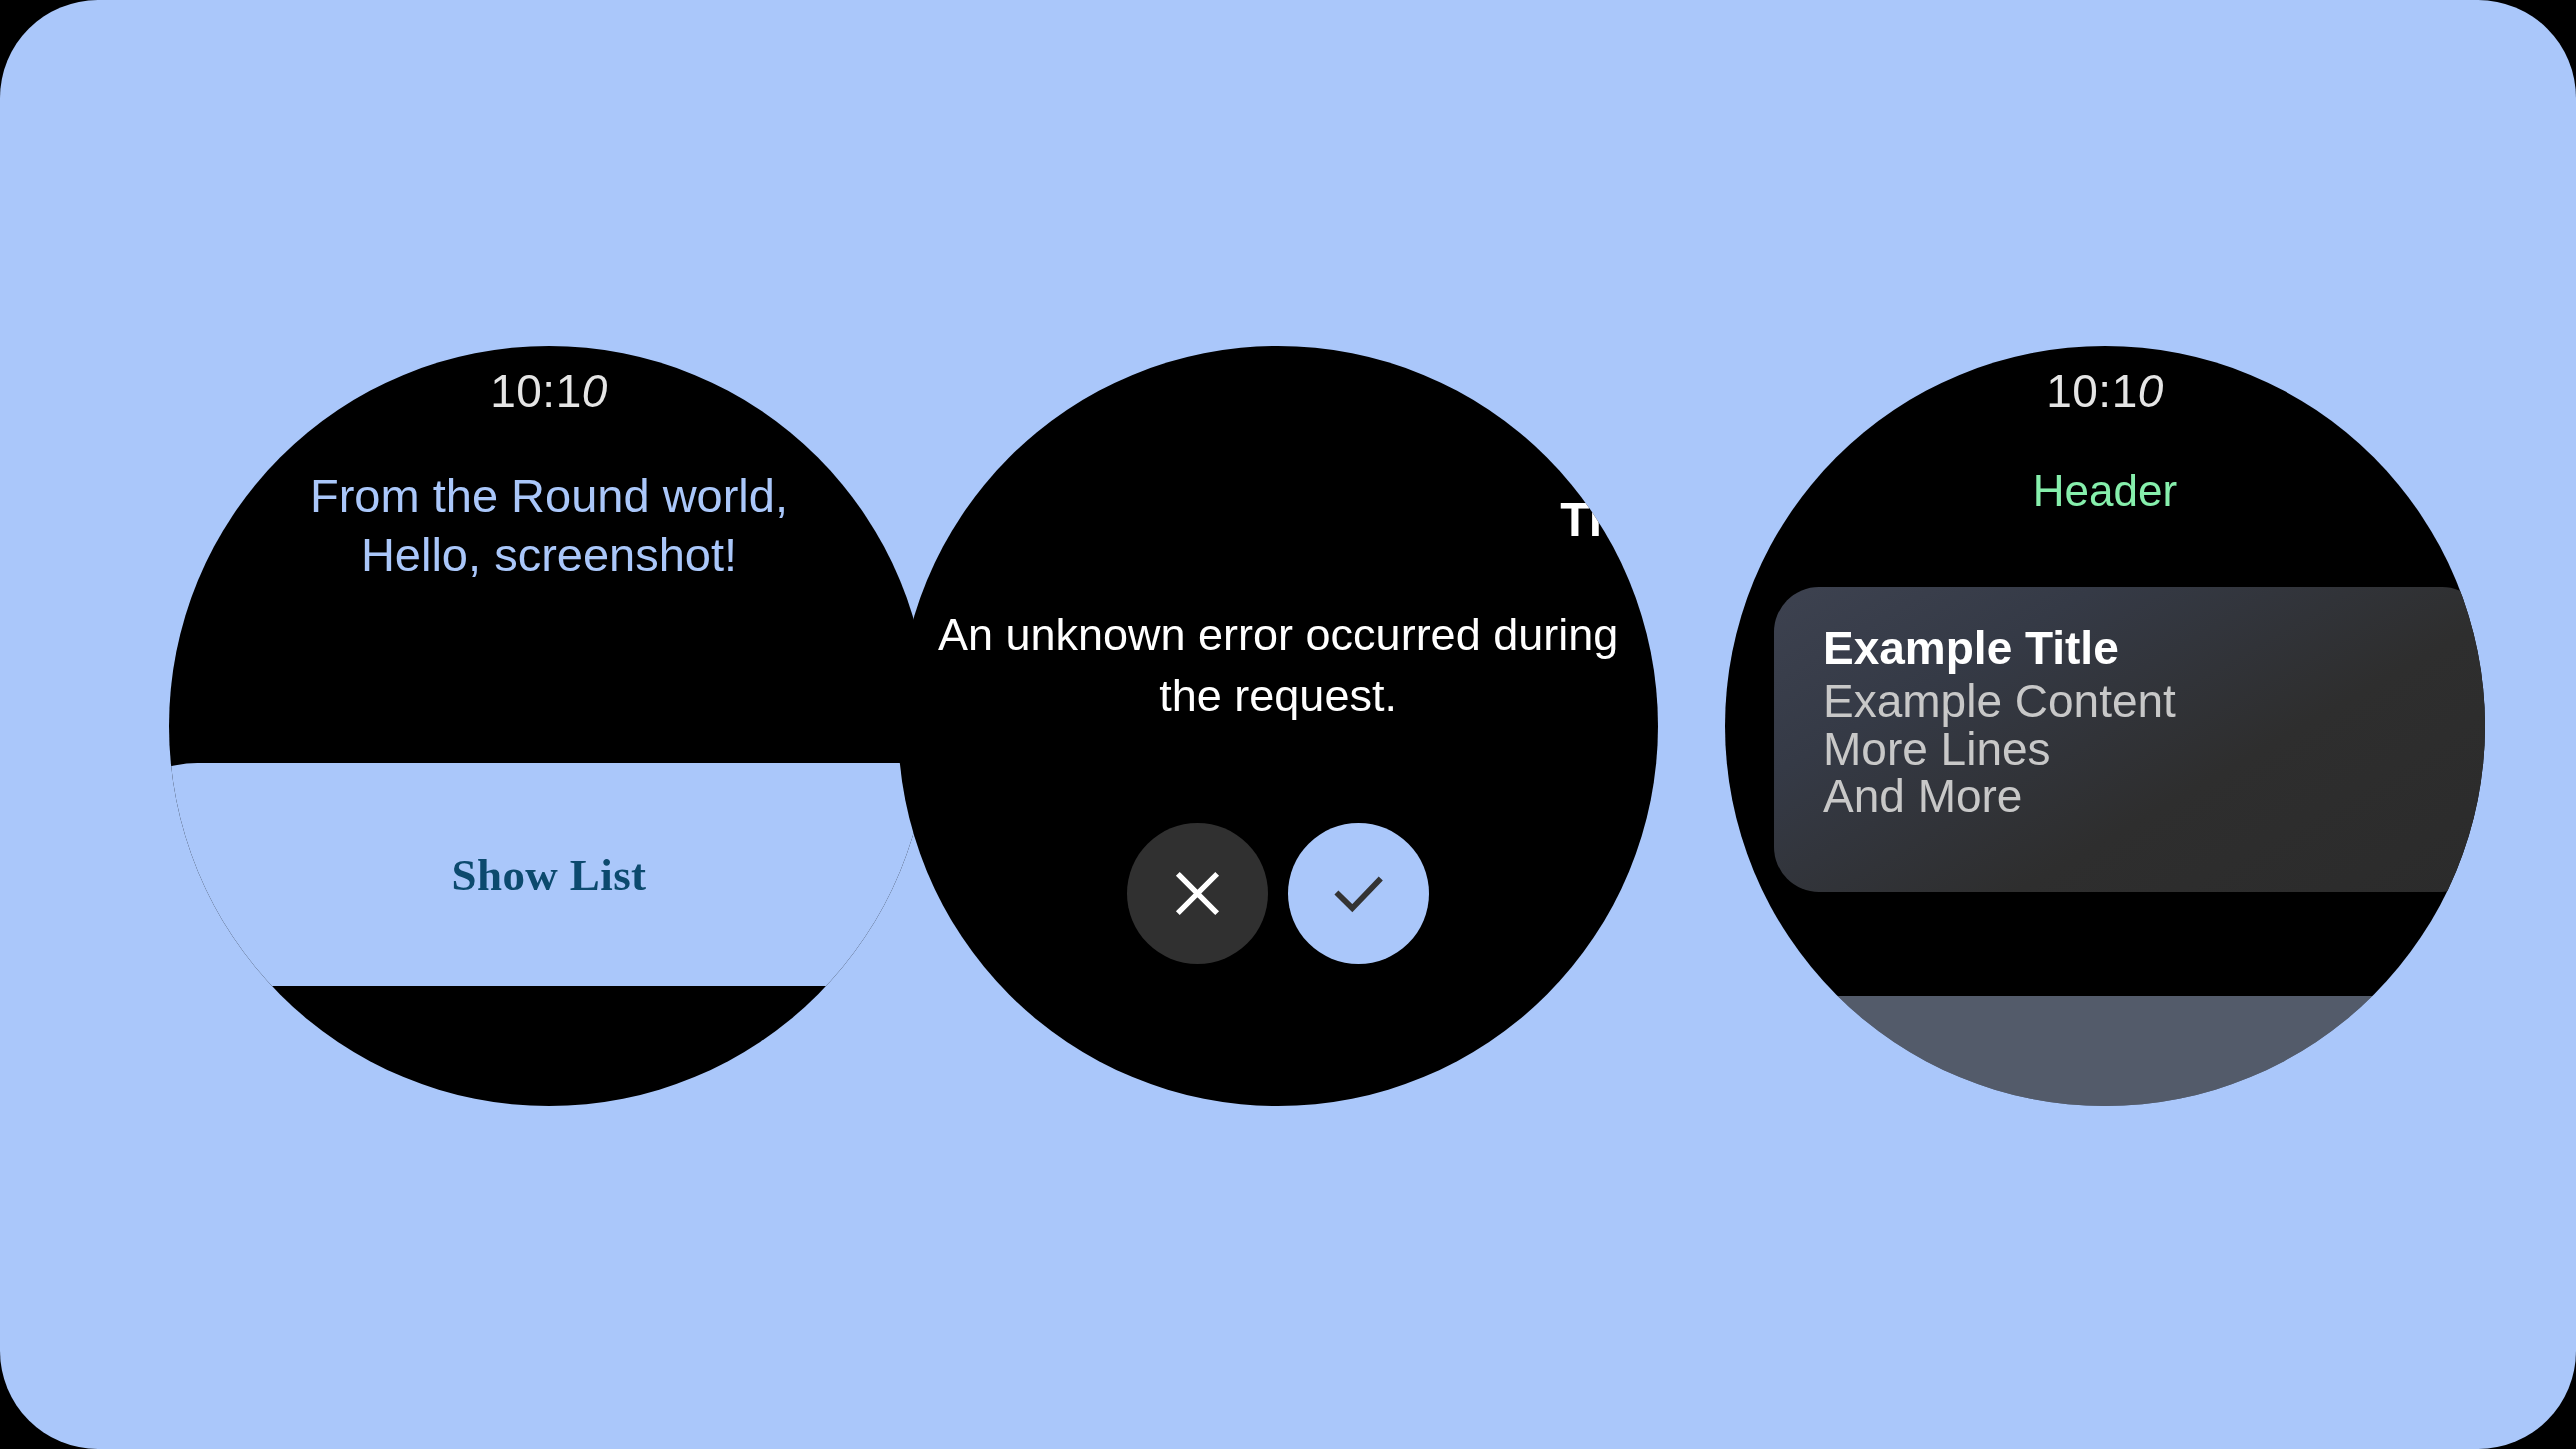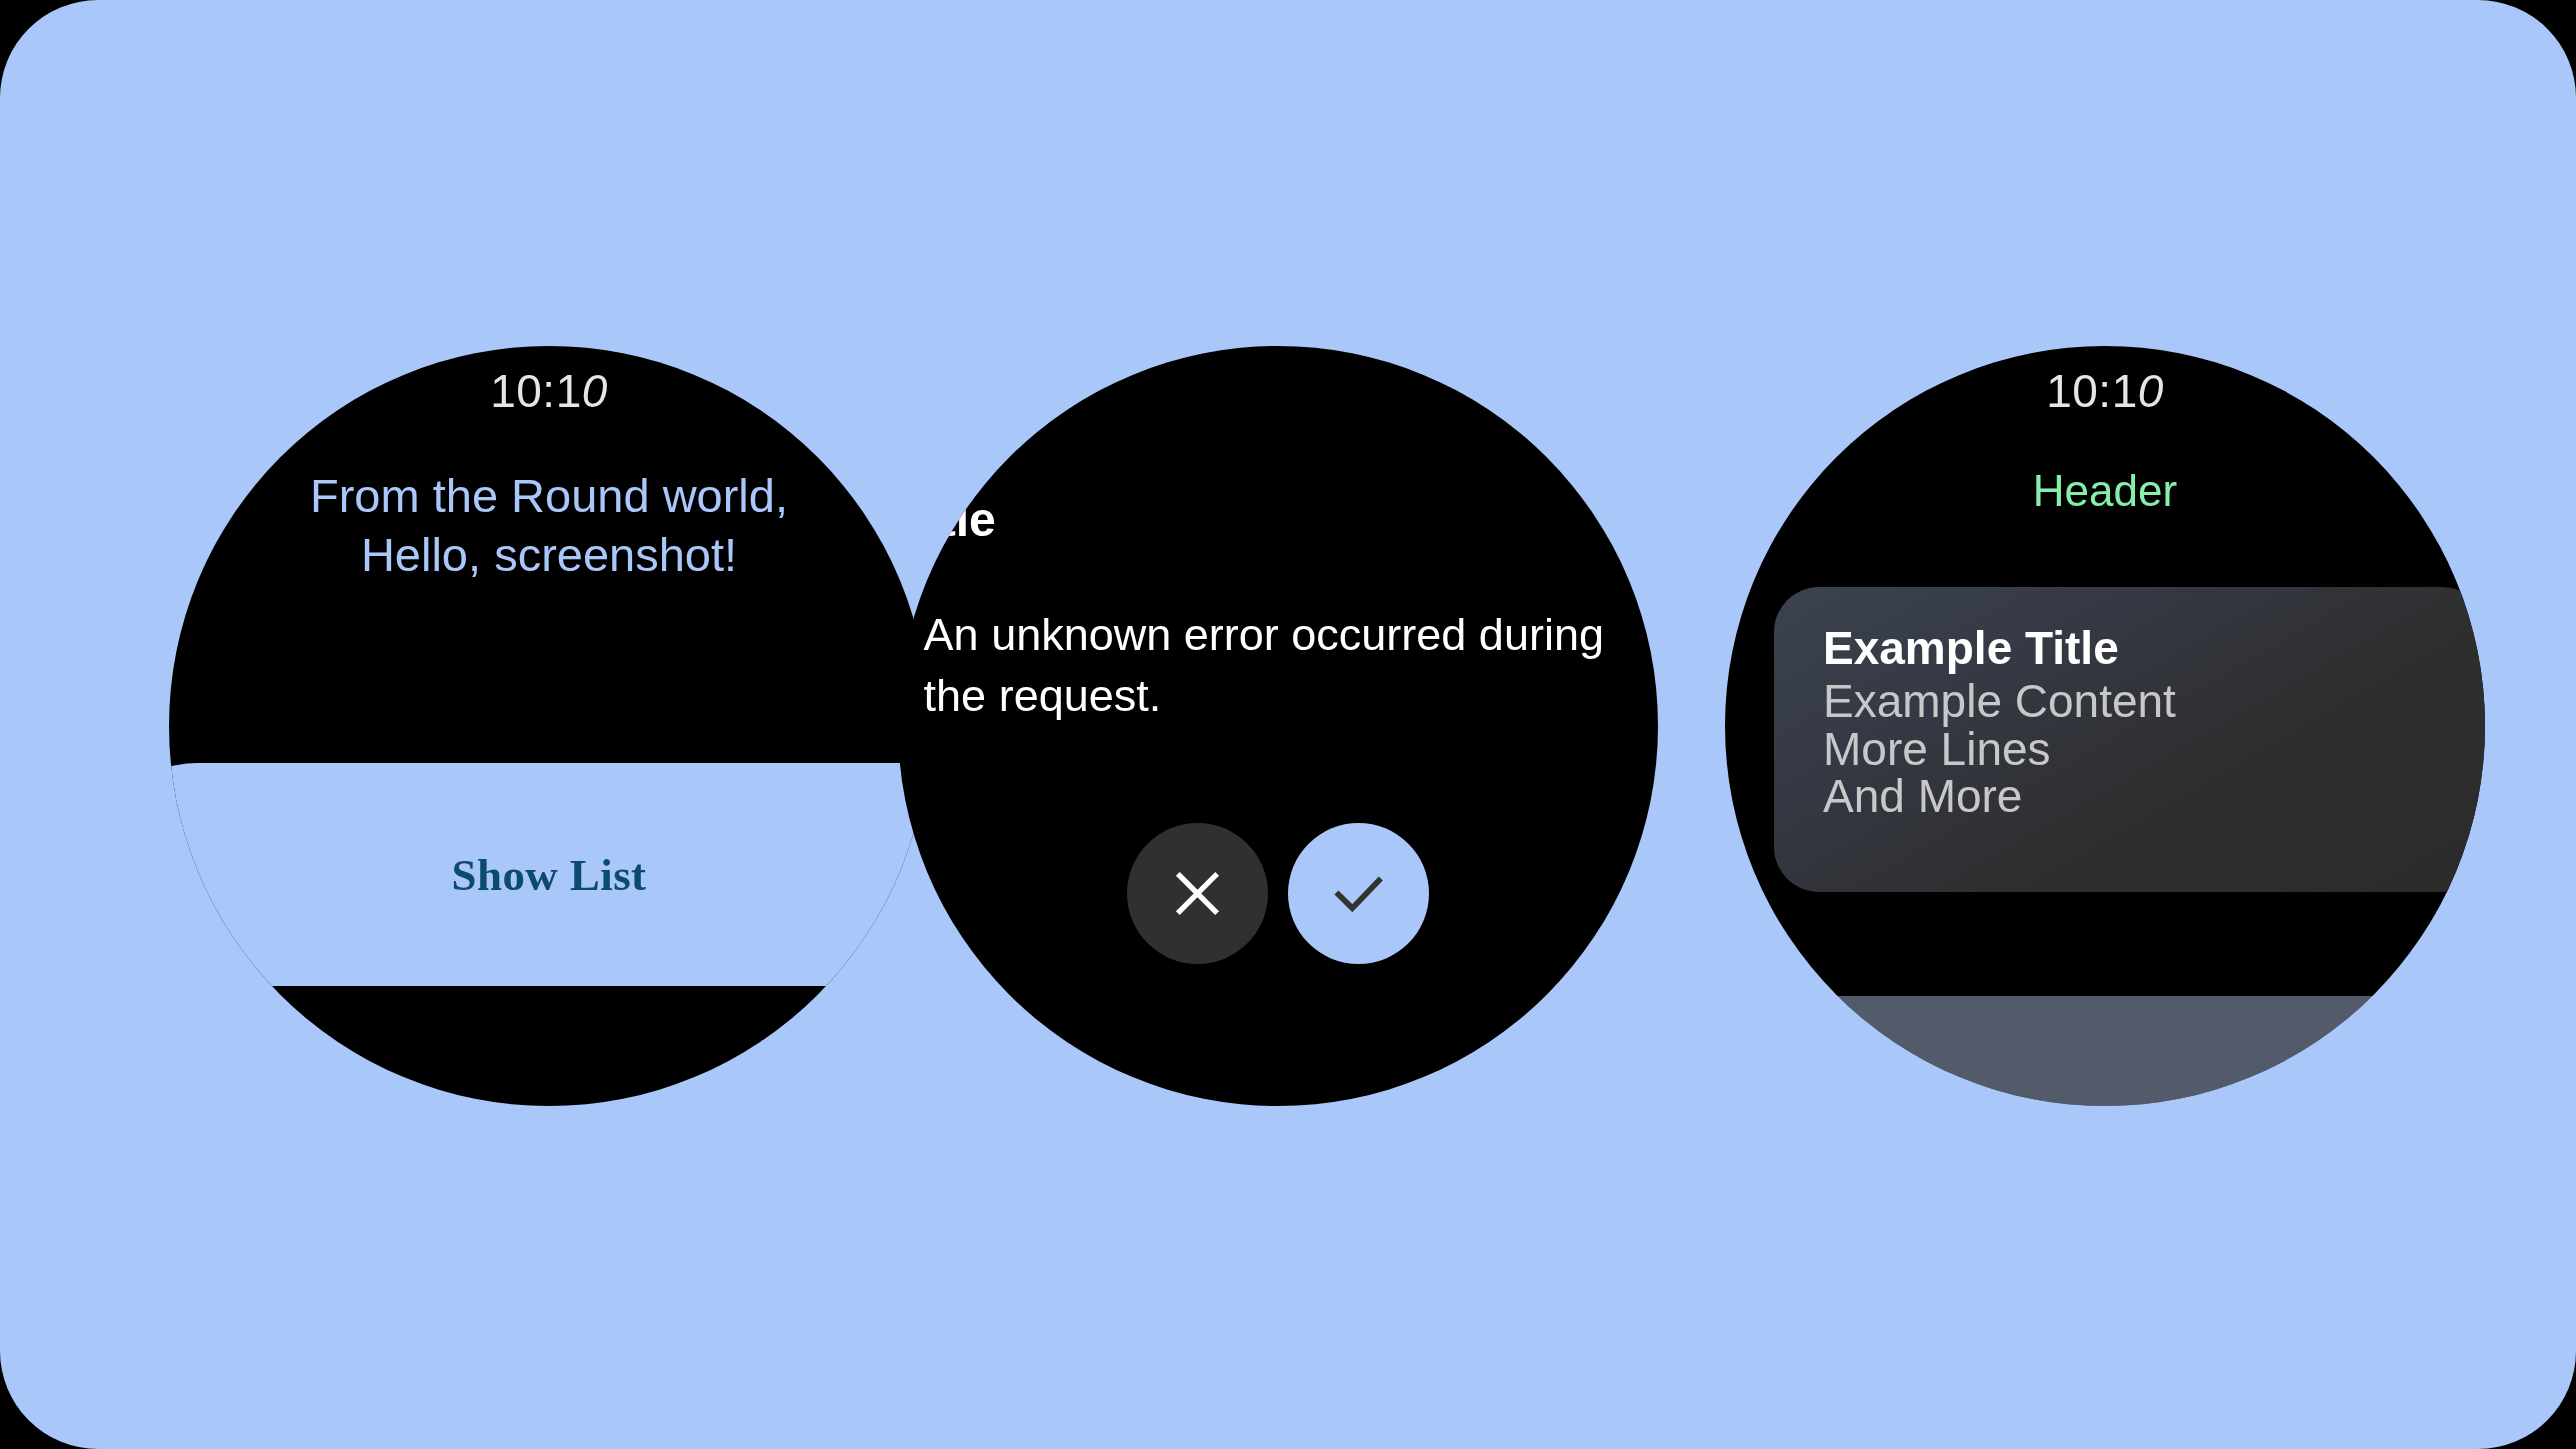--- a/index.html
+++ b/index.html
@@ -94,32 +94,33 @@
     cursor: pointer;
     padding: 0;
   }
 
   
   #dialog-title {
     position: absolute;
     top: 150px;
     left: 0;
     width: 100%;
-    text-align: left;
+    text-align: right;
     color: #ffffff;
     font-size: 48px;
     font-weight: bold;
     line-height: 1;
   }
 
   #dialog-message {
     position: absolute;
     top: 259px;
     left: 25.6px;
     width: 709px;
+    text-align: center;
     color: #ffffff;
     font-size: 45px;
     font-weight: 400;
     line-height: 1.35;
   }
 
   #dialog-actions {
     position: absolute;
     top: 477px;
     left: 0;

